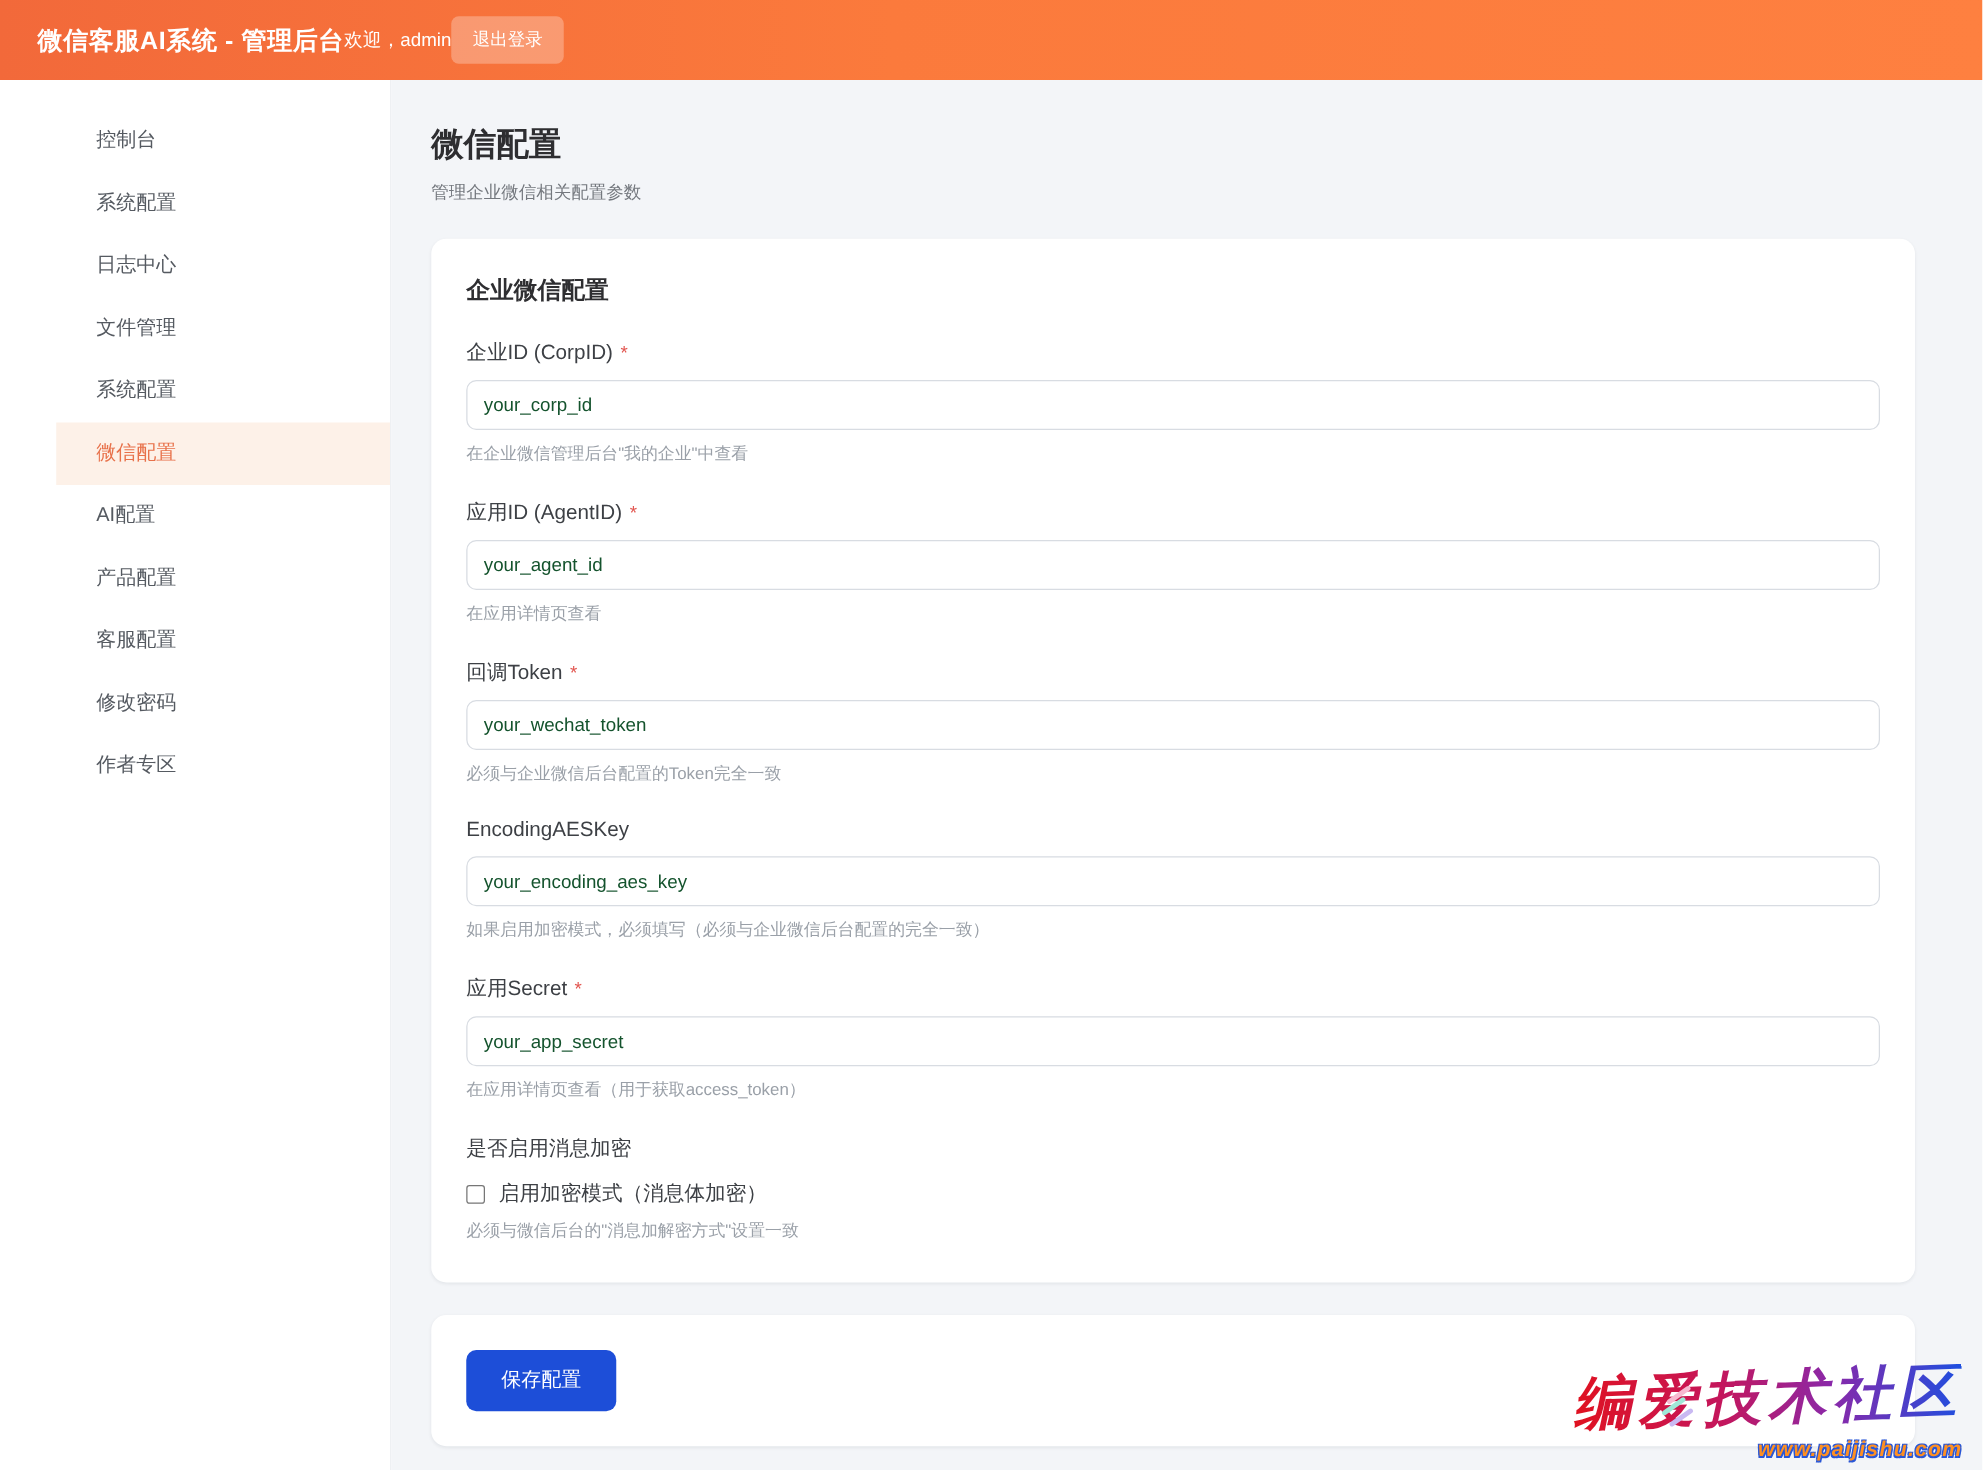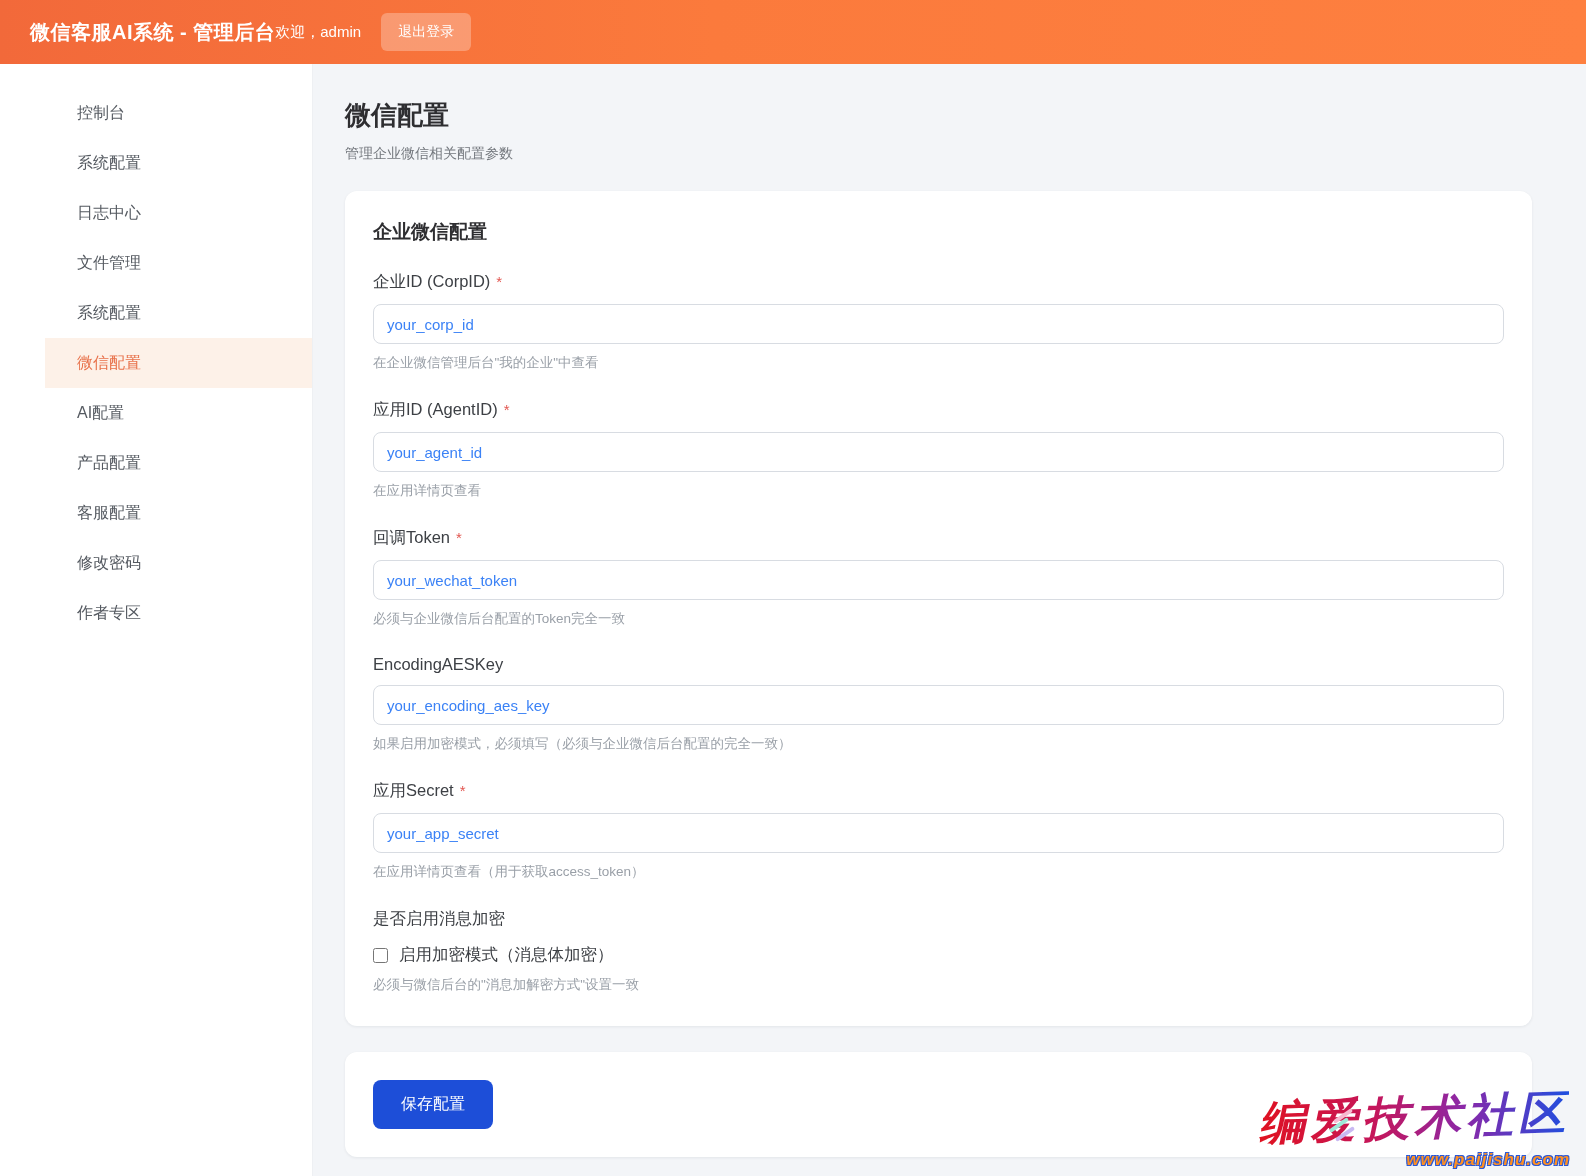--- a/index.html
+++ b/index.html
@@ -21,21 +21,21 @@
     display: flex;
     align-items: center;
     padding: 0 30px;
   }
   .topbar-title {
     color: #ffffff;
     font-size: 20px;
     font-weight: bold;
     letter-spacing: 0.5px;
   }
-  .topbar-right { display: flex; align-items: center; gap: 20px; }
+  .topbar-right { display: flex; align-items: center; }
   .welcome { color: #ffffff; font-size: 15px; }
   .logout-btn {
     background: rgba(255,255,255,0.28);
     color: #ffffff;
     border: none;
     padding: 10px 17px;
     border-radius: 6px;
     font-size: 14px;
     cursor: pointer;
     font-family: inherit;
@@ -105,21 +105,21 @@
   }
   .req { color: #e25650; font-size: 15px; }
   .text-input {
     display: block;
     width: 100%;
     height: 40px;
     border: 1px solid #d8dce2;
     border-radius: 8px;
     padding: 0 13px;
     font-size: 15px;
-    color: #3b82f6;
+    color: #14532d;
     margin-top: 11px;
     background: #ffffff;
     font-family: inherit;
     outline: none;
   }
   .help {
     font-size: 13.5px;
     color: #9aa0a8;
     margin-top: 10px;
   }

